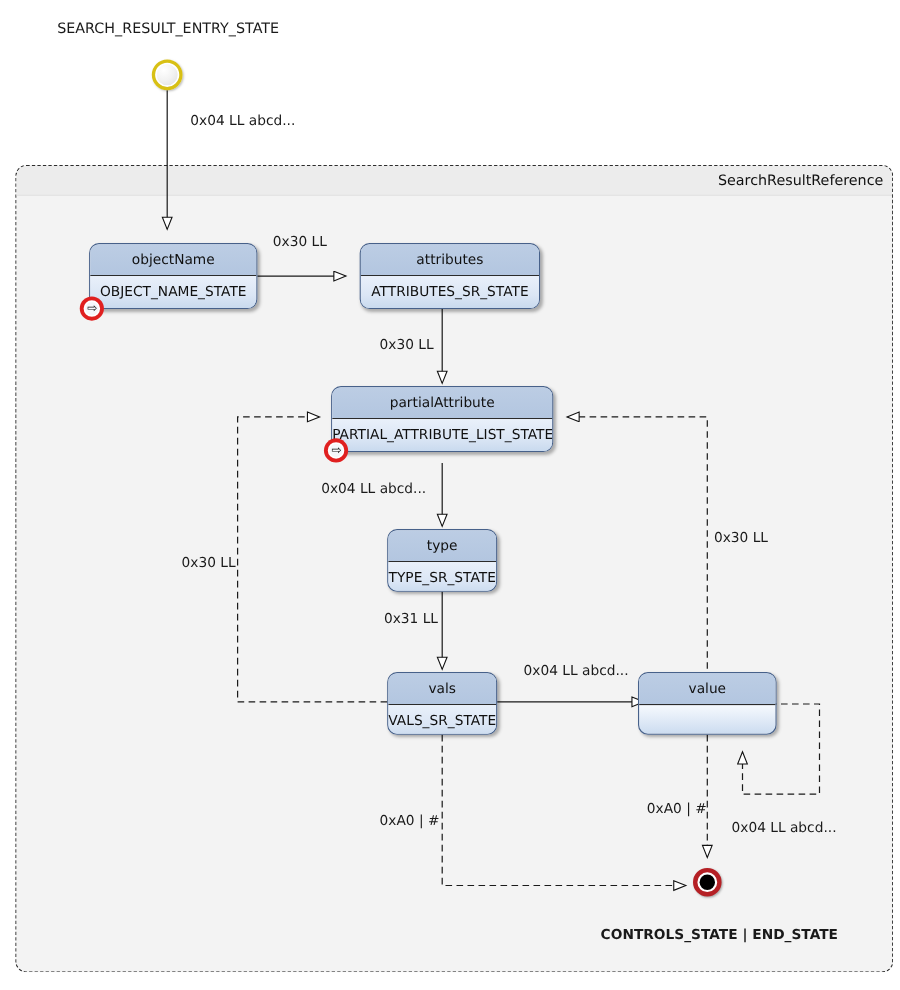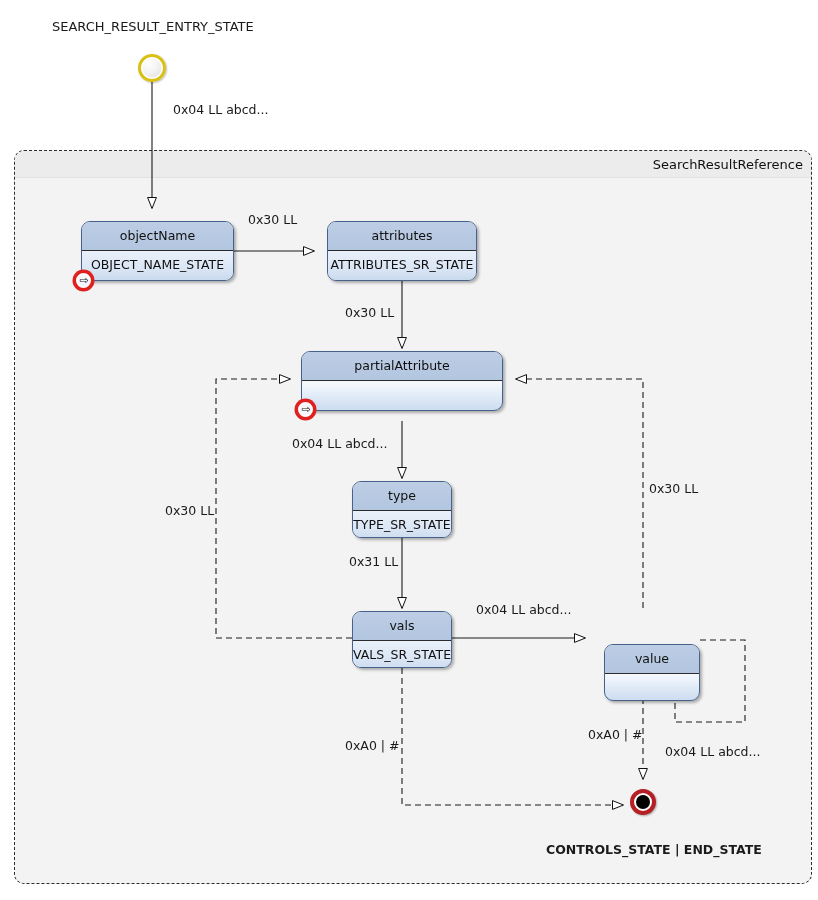--- a/index.html
+++ b/index.html
@@ -196,43 +196,44 @@
   <div class="end-state" style="left:630px; top:789px;"></div>
 
   <div class="node" style="left:81px; top:221px; width:153px; height:60px;">
     <div class="node-head">objectName</div>
     <div class="node-body">OBJECT_NAME_STATE</div>
   </div>
   <div class="exit-point" style="left:74px; top:271px;">
     <span class="glyph">⇨</span>
   </div>
 
-  <div class="node" style="left:327px; top:221px; width:150px; height:60px;">
+  <div class="node" style="left:327px; top:221px; width:164px; height:60px;">
     <div class="node-head">attributes</div>
     <div class="node-body">ATTRIBUTES_SR_STATE</div>
   </div>
 
   <div class="node" style="left:301px; top:351px; width:202px; height:60px;">
     <div class="node-head">partialAttribute</div>
+    <div class="node-body">PARTIAL_ATTRIBUTE_LIST_STATE</div>
   </div>
   <div class="exit-point" style="left:296px; top:400px;">
     <span class="glyph">⇨</span>
   </div>
 
   <div class="node" style="left:352px; top:611px; width:100px; height:57px;">
     <div class="node-head">vals</div>
     <div class="node-body">VALS_SR_STATE</div>
   </div>
 
   <div class="node" style="left:352px; top:481px; width:100px; height:57px;">
     <div class="node-head">type</div>
     <div class="node-body">TYPE_SR_STATE</div>
   </div>
 
-  <div class="node" style="left:604px; top:611px; width:96px; height:57px;margin-top:33px;">
+  <div class="node" style="left:580px; top:611px; width:126px; height:57px;">
     <div class="node-head">value</div>
   </div>
 
   <div class="lbl lbl-title" style="left:52px; top:20px;">SEARCH_RESULT_ENTRY_STATE</div>
 
   <div class="lbl" style="left:173px; top:104px;">0x04 LL abcd...</div>
 
   <div class="lbl" style="left:248px; top:214px;">0x30 LL</div>
 
   <div class="lbl" style="left:345px; top:307px;">0x30 LL</div>

